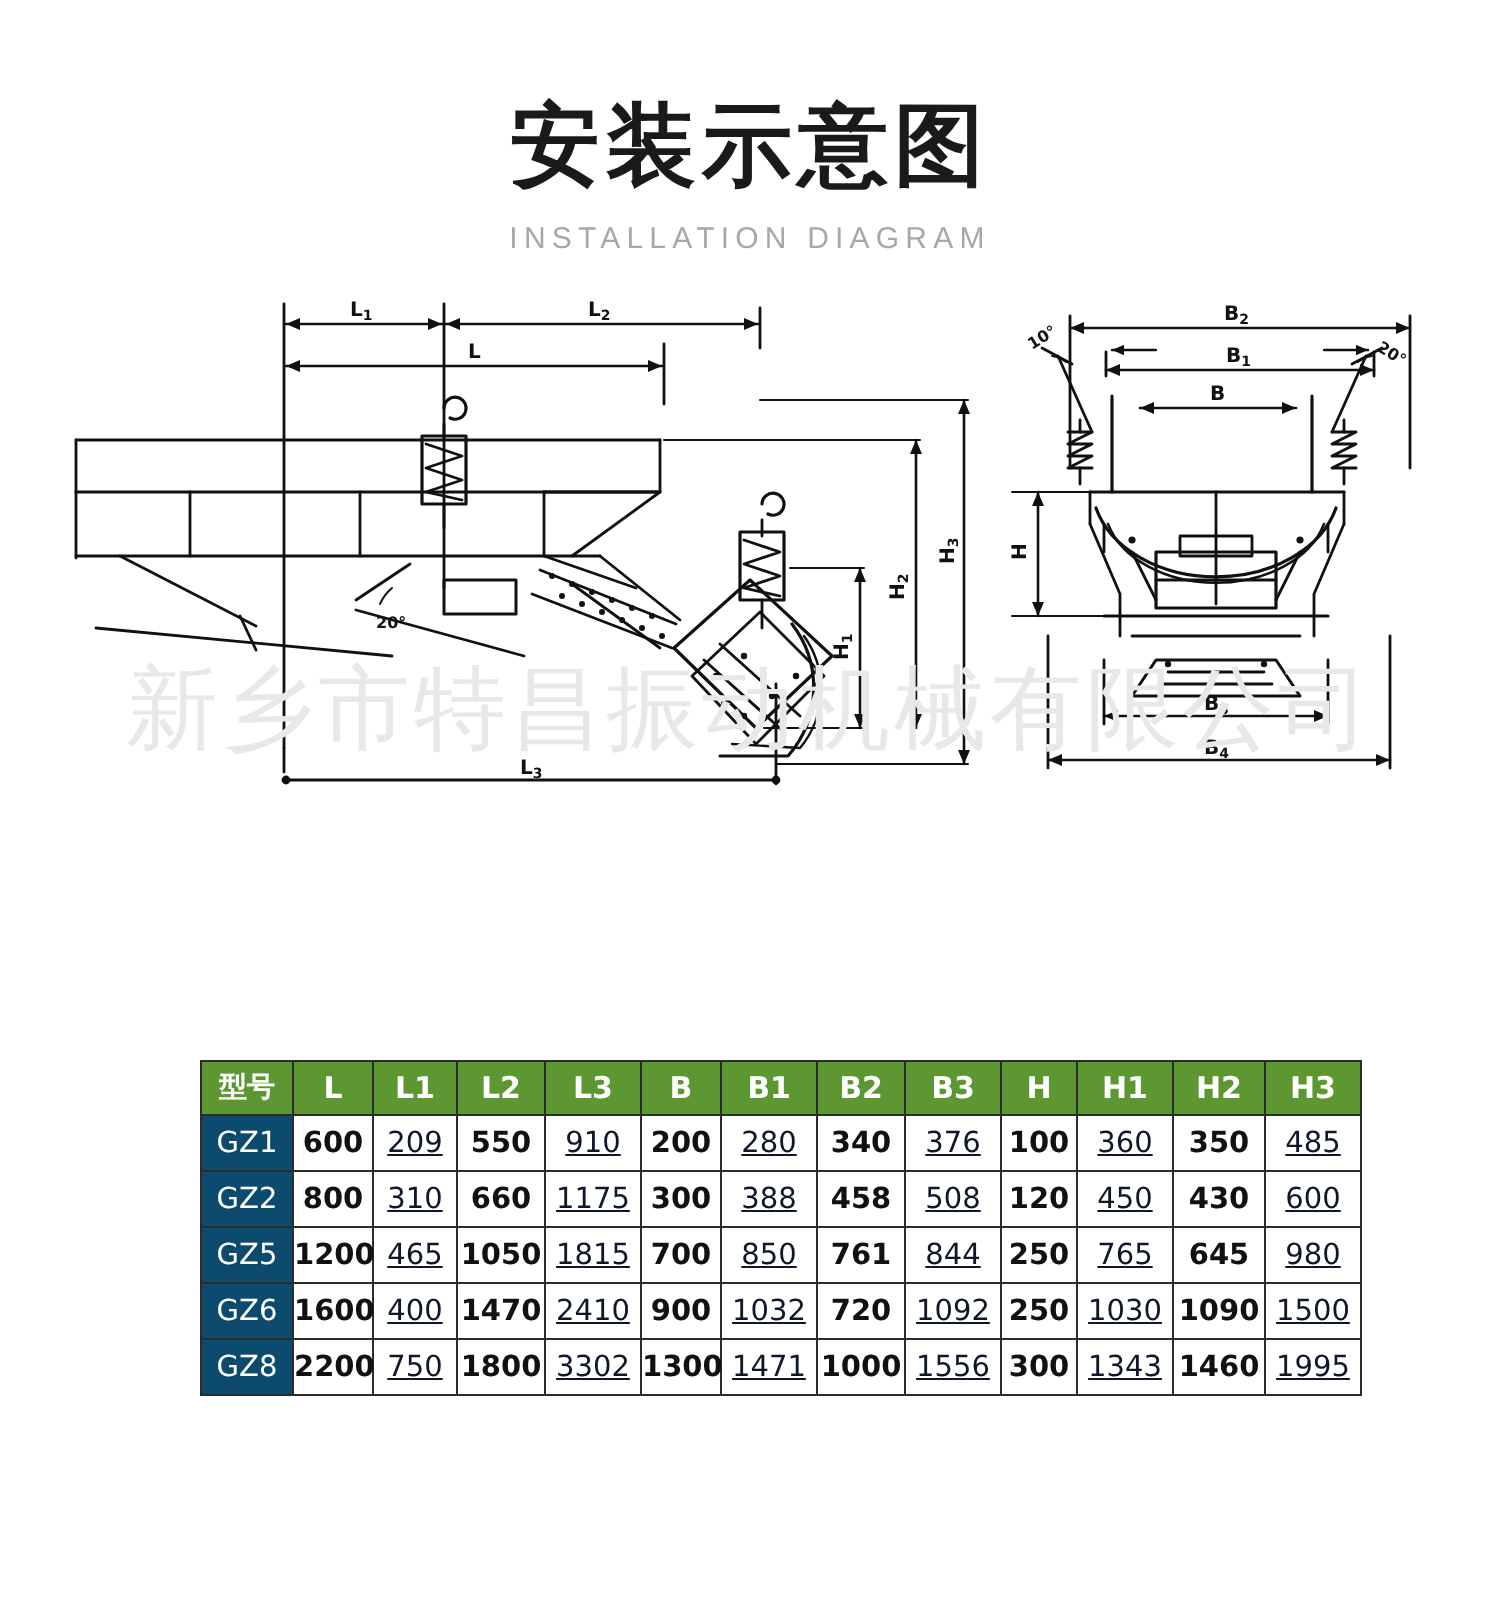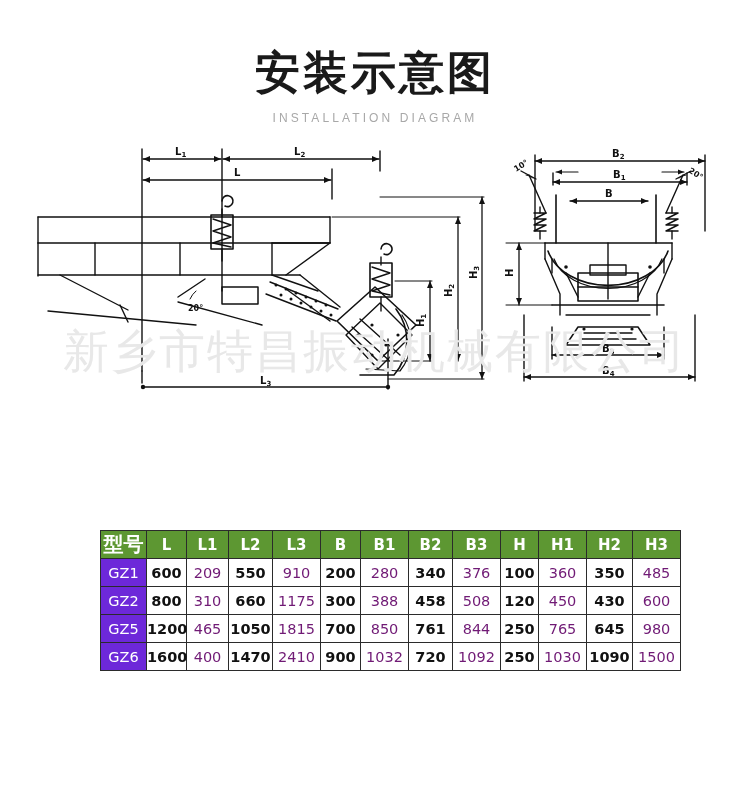--- a/index.html
+++ b/index.html
@@ -20,21 +20,21 @@
   }
   .title-main {
     font-size: 45px;
     font-weight: bold;
     color: #1a1a1a;
     letter-spacing: 3px;
     line-height: 1.12;
     font-family: Liberation Mono, monospace;
   }
   .title-sub {
-    font-size: 12px;
+    font-size: 15px;
     color: #a8a8a8;
     letter-spacing: 3.1px;
     margin-top: 9px;
     font-family: "Liberation Sans", sans-serif;
   }
 
   
   .diagram-area {
     position: relative;
     width: 750px;
@@ -77,29 +77,29 @@
     font-size: 14.5px;
     font-family: "DejaVu Sans", "Liberation Sans", sans-serif;
   }
   table.spec th {
     background: #5d9732;
     color: #ffffff;
     font-weight: bold;
     font-size: 15px;
     height: 27px;
   }
-  table.spec th.model-head { font-size: 20px; }
+  table.spec th.model-head { font-size: 14px; }
   td.model {
-    background: #6d28d9;
+    background: #0c4a6e;
     color: #ffffff;
     font-weight: normal;
     font-size: 15px;
   }
   td.v-bold { font-weight: bold; color: #111111; }
-  td.v-light { font-weight: normal; color: #701a75; }
+  td.v-light { font-weight: normal; color: #0f172a; text-decoration: underline; }
 </style>
 </head>
 <body>
 
 <div class="title-block">
   <div class="title-main">安装示意图</div>
   <div class="title-sub">INSTALLATION DIAGRAM</div>
 </div>
 
 <div class="diagram-area">
@@ -423,15 +423,30 @@
           <td class="v-light">2410</td>
           <td class="v-bold">900</td>
           <td class="v-light">1032</td>
           <td class="v-bold">720</td>
           <td class="v-light">1092</td>
           <td class="v-bold">250</td>
           <td class="v-light">1030</td>
           <td class="v-bold">1090</td>
           <td class="v-light">1500</td>
         </tr>
+        <tr>
+          <td class="model">GZ8</td>
+          <td class="v-bold">2200</td>
+          <td class="v-light">750</td>
+          <td class="v-bold">1800</td>
+          <td class="v-light">3302</td>
+          <td class="v-bold">1300</td>
+          <td class="v-light">1471</td>
+          <td class="v-bold">1000</td>
+          <td class="v-light">1556</td>
+          <td class="v-bold">300</td>
+          <td class="v-light">1343</td>
+          <td class="v-bold">1460</td>
+          <td class="v-light">1995</td>
+        </tr>
       </tbody>
   </table>
 </div>
 
 </body></html>

